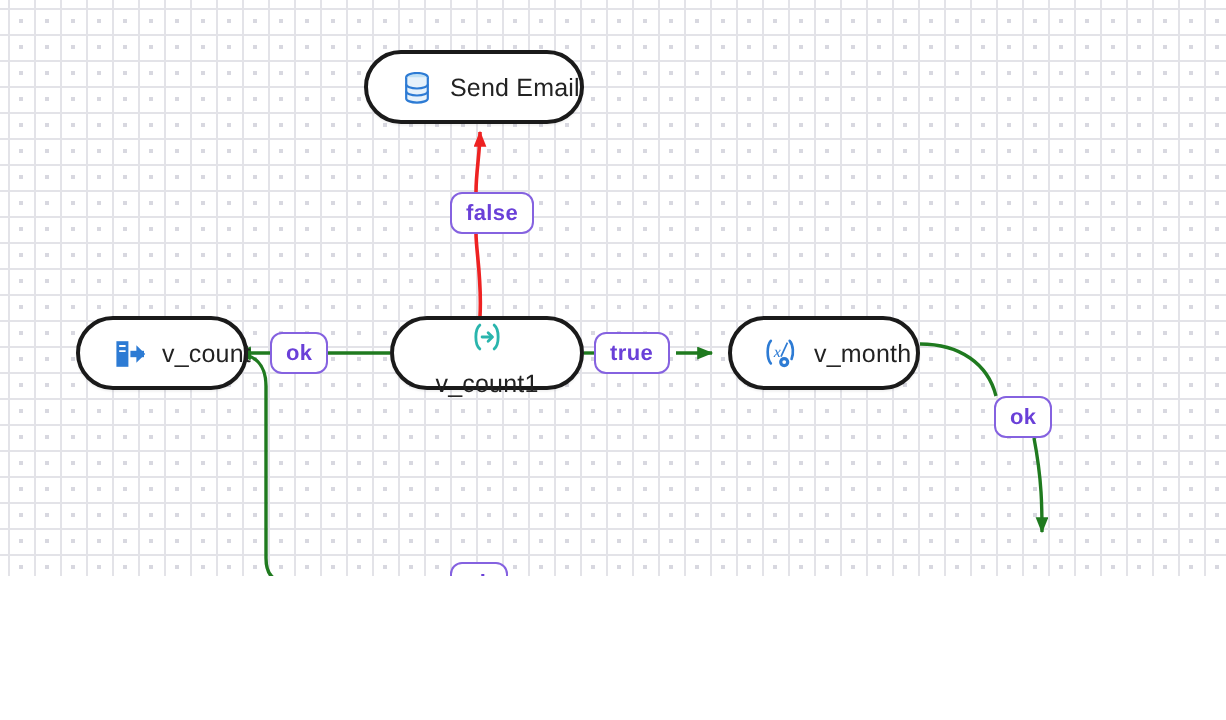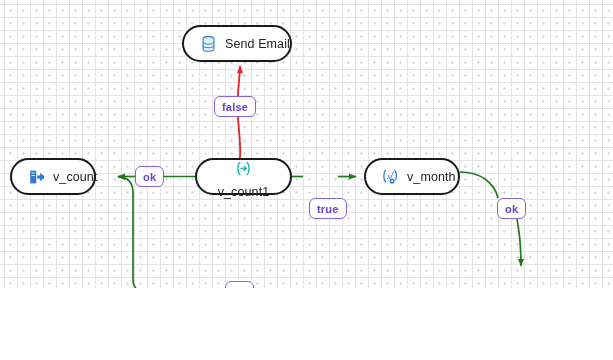--- a/index.html
+++ b/index.html
@@ -124,21 +124,21 @@
       <svg width="15" height="16" viewBox="0 0 15 16">
         <ellipse cx="7.5" cy="2.6" rx="5.4" ry="2.1" fill="#bfe0f5" stroke="#2d7bd4" stroke-width="1.1"></ellipse>
         <path d="M2.1 2.6 L2.1 13.2 C2.1 14.4 4.5 15.3 7.5 15.3 C10.5 15.3 12.9 14.4 12.9 13.2 L12.9 2.6" fill="#e6f2fb" stroke="#2d7bd4" stroke-width="1.1"></path>
         <path d="M2.1 6.1 C2.1 7.3 4.5 8.2 7.5 8.2 C10.5 8.2 12.9 7.3 12.9 6.1" fill="none" stroke="#2d7bd4" stroke-width="1"></path>
         <path d="M2.1 9.6 C2.1 10.8 4.5 11.7 7.5 11.7 C10.5 11.7 12.9 10.8 12.9 9.6" fill="none" stroke="#2d7bd4" stroke-width="1"></path>
       </svg>
     </span>
     <span class="label">Send Email</span>
   </div>
 
-  <div class="node" style="left:10px; top:158px; width:86px;">
+  <div class="node" style="left:38px; top:158px; width:86px;">
     <span class="icon">
       <svg width="16" height="16" viewBox="0 0 16 16">
         <path d="M1.2 1.6 L7.2 1.6 L7.2 14.4 L1.2 14.4 Z" fill="#2d7bd4"></path>
         <path d="M8.2 8 L15 8" stroke="#2d7bd4" stroke-width="3.2" fill="none"></path>
         <path d="M11.2 3.6 L15.6 8 L11.2 12.4 Z" fill="#2d7bd4"></path>
         <path d="M2.6 4.0 L5.8 4.0 M2.6 6.6 L5.8 6.6" stroke="#ffffff" stroke-width="0.9"></path>
       </svg>
     </span>
     <span class="label">v_count</span>
   </div>
@@ -163,22 +163,22 @@
         <text x="5.2" y="9.8" font-family="'Liberation Serif', serif" font-style="italic" font-size="8.5" fill="#2d7bd4">x</text>
         <path d="M12.4 2.0 L9.0 9.4" stroke="#2d7bd4" stroke-width="0.9"></path>
         <circle cx="10.7" cy="12.3" r="2.7" fill="#2d7bd4"></circle>
         <circle cx="10.7" cy="12.3" r="1.0" fill="#ffffff"></circle>
       </svg>
     </span>
     <span class="label">v_month</span>
   </div>
 
 
-  <div class="edge-label" style="left:214px; top:96px;">false</div>
+  <div class="edge-label" style="left:225px; top:96px;">false</div>
 
   <div class="edge-label" style="left:135px; top:166px;">ok</div>
 
-  <div class="edge-label" style="left:309px; top:166px;margin-top:32px;">true</div>
+  <div class="edge-label" style="left:297px; top:166px;">true</div>
 
   <div class="edge-label" style="left:497px; top:198px;">ok</div>
 
   <div class="edge-label" style="left:225px; top:281px;">ok</div>
 </div>
 
 </body></html>

